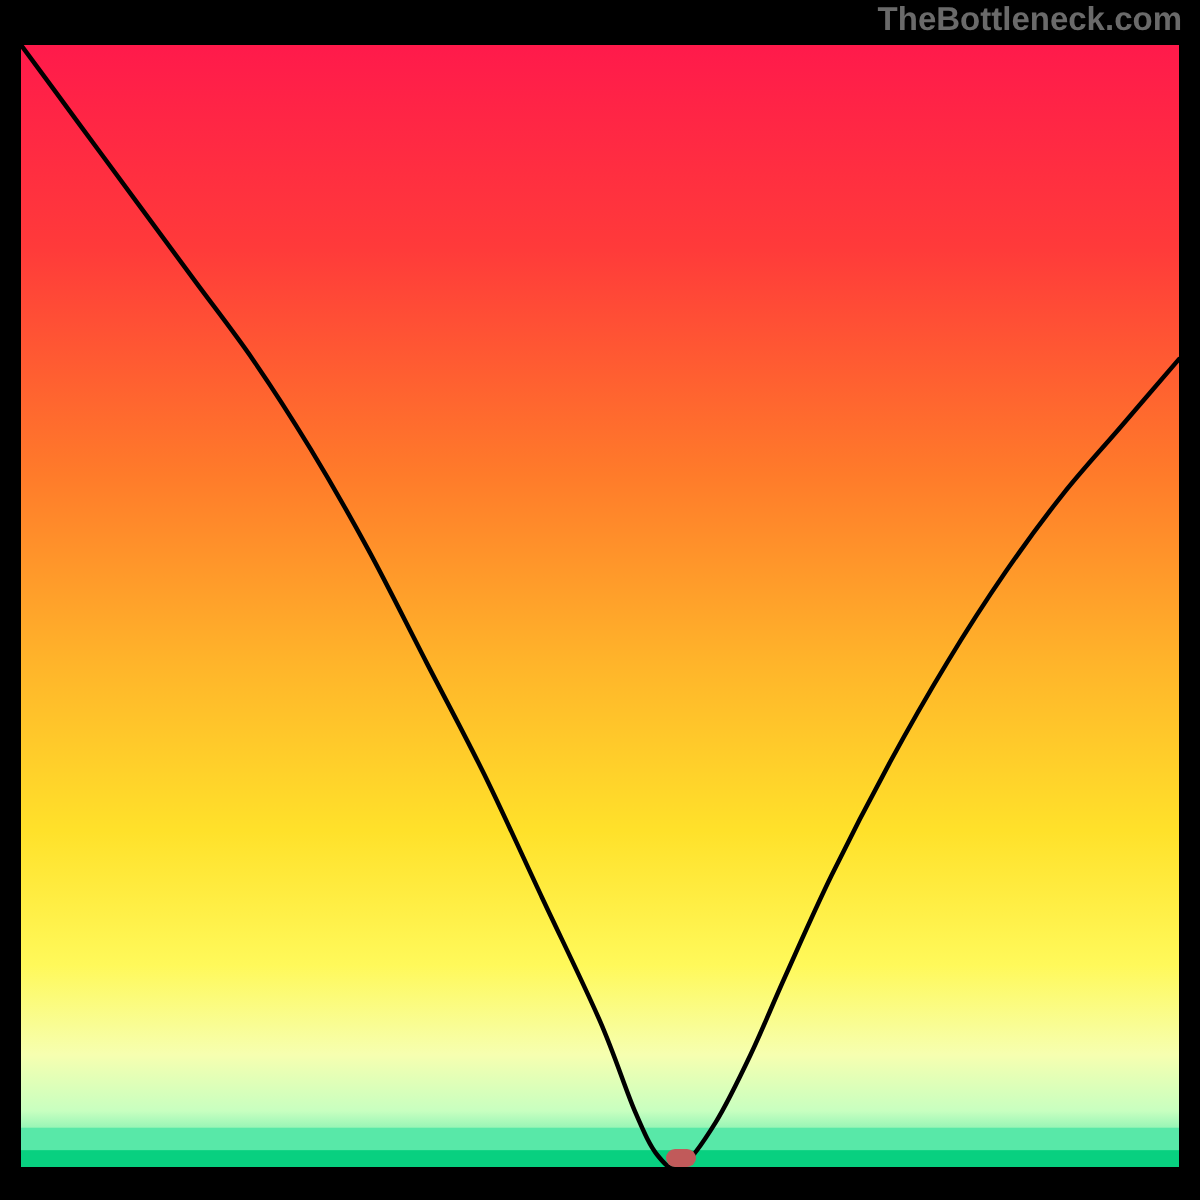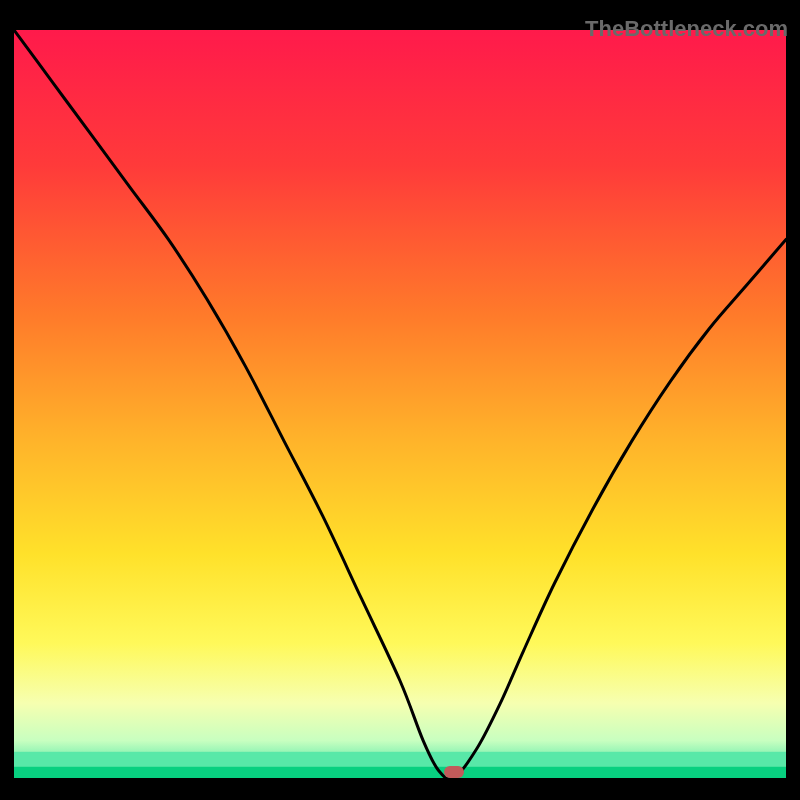--- a/index.html
+++ b/index.html
@@ -10,21 +10,21 @@
     background: #000000;
     overflow: hidden;
   }
   .chart-container {
     position: relative;
     width: 800px;
     height: 800px;
   }
   .watermark {
     position: absolute;
-    top: 16px;
+    top: 0;
     right: 12px;
     font-family: Arial, Helvetica, sans-serif;
     font-size: 22px;
     font-weight: bold;
     color: #6a6a6a;
     z-index: 10;
   }
   .plot-area {
     position: absolute;
     left: 14px;

